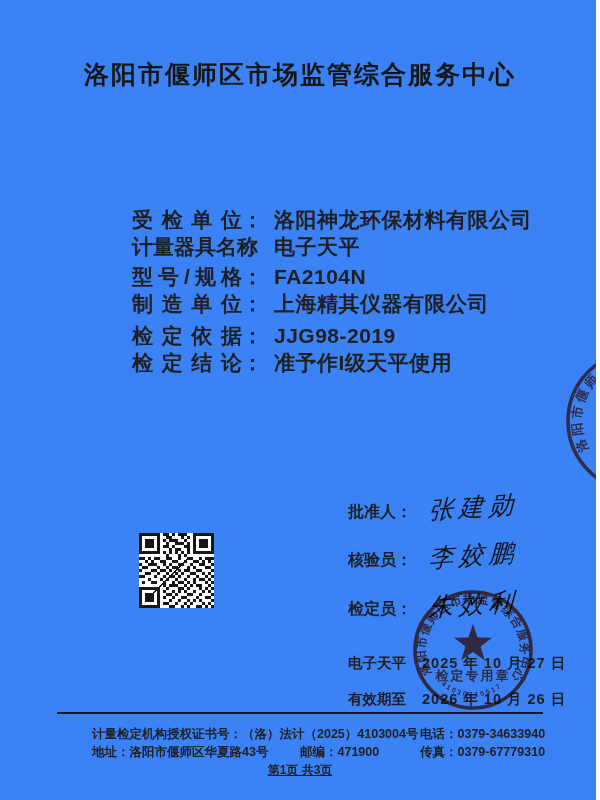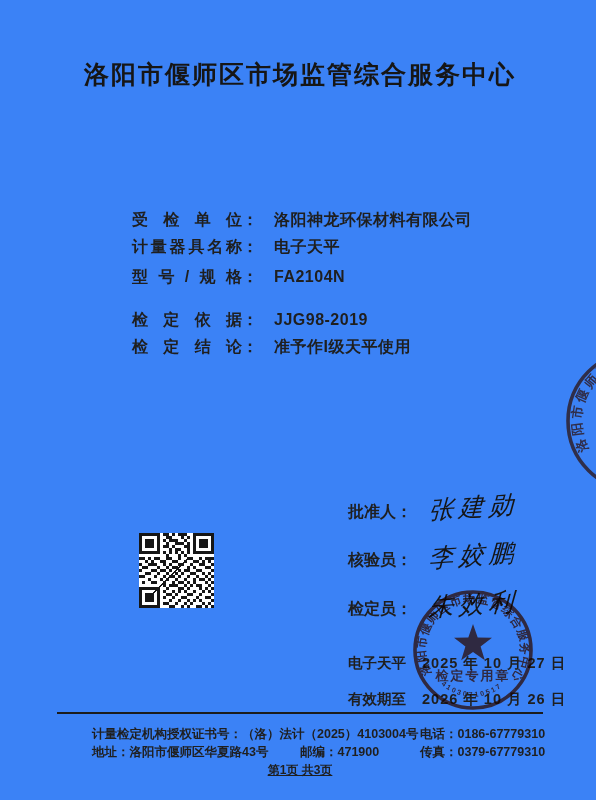--- a/index.html
+++ b/index.html
@@ -8,24 +8,24 @@
     font-family:"Liberation Sans","DejaVu Sans",sans-serif;color:#1f1f1f;font-weight:bold;
   }
   
   .org-title{position:absolute;top:58px;left:0;width:600px;text-align:center;
     font-size:25px;letter-spacing:2px;color:#161616;}
   .doc-title{position:absolute;top:110px;left:0;width:600px;text-align:center;
     font-size:30px;letter-spacing:17px;text-indent:17px;color:#161616;}
   .cert-line{position:absolute;top:166px;left:0;width:600px;text-align:center;font-size:13.5px;}
   .cert-line .num{margin-left:10px;}
   
-  .fields{position:absolute;left:132px;top:206px;font-size:16px;}
+  .fields{position:absolute;left:132px;top:206px;font-size:21px;}
   .frow{height:27px;line-height:27px;white-space:nowrap;}
   .frow.g1{margin-top:3px;}
-  .frow.g2{margin-top:16px;}
+  .frow.g2{margin-top:5px;}
   .flabel{display:inline-block;width:110px;text-align:justify;text-align-last:justify;vertical-align:top;}
   .fcolon{display:inline-block;width:14px;}
   .fvalue{display:inline-block;margin-left:18px;letter-spacing:0.5px;}
   
   .sigrow{position:absolute;white-space:nowrap;font-size:16px;}
   .sig-name{display:inline-block;font-size:25px;font-weight:400;font-style:italic;
     letter-spacing:5px;transform:rotate(-4deg) skewX(-6deg);transform-origin:left bottom;
     position:relative;top:2px;margin-left:16px;color:#151515;}
   
   .daterow{position:absolute;white-space:nowrap;font-size:14.5px;}
@@ -53,20 +53,23 @@
 
   <div class="fields">
     <div class="frow">
       <span class="flabel">受检单位</span><span class="fcolon">：</span><span class="fvalue">洛阳神龙环保材料有限公司</span>
     </div>
     <div class="frow">
       <span class="flabel">计量器具名称</span><span class="fcolon">：</span><span class="fvalue">电子天平</span>
     </div>
     <div class="frow g1">
       <span class="flabel">型号/规格</span><span class="fcolon">：</span><span class="fvalue">FA2104N</span>
+    </div>
+    <div class="frow">
+      <span class="flabel">制造单位</span><span class="fcolon">：</span><span class="fvalue">上海精其仪器有限公司</span>
     </div>
     <div class="frow g2">
       <span class="flabel">检定依据</span><span class="fcolon">：</span><span class="fvalue">JJG98-2019</span>
     </div>
     <div class="frow">
       <span class="flabel">检定结论</span><span class="fcolon">：</span><span class="fvalue">准予作I级天平使用</span>
     </div>
   </div>
 
   <div class="sigrow" style="left:348px;top:492px;">
@@ -123,20 +126,20 @@
     <circle cx="0" cy="0" r="70" fill="none" stroke="#c23b2e" stroke-width="3.6"></circle>
     <text class="stamp-text" fill="#c23b2e" font-size="13">
       <textPath href="#ringArc2" startOffset="2" textLength="250">洛阳市偃师区市场监管综合服务中心</textPath>
     </text>
   </svg>
 
   <div class="divider"></div>
 
   <div class="footer">
     <span class="f-abs" style="left:92px;top:726px;">计量检定机构授权证书号：（洛）法计（2025）4103004号</span>
-    <span class="f-abs" style="left:420px;top:726px;">电话：0186-67779310</span>
+    <span class="f-abs" style="left:420px;top:726px;">电话：0379-34633940</span>
     <span class="f-abs" style="left:92px;top:744px;">地址：洛阳市偃师区华夏路43号</span>
     <span class="f-abs" style="left:300px;top:744px;">邮编：471900</span>
     <span class="f-abs" style="left:420px;top:744px;">传真：0379-67779310</span>
     <div class="page-info">第1页  共3页</div>
   </div>
 
 </div>
 
 </body></html>

